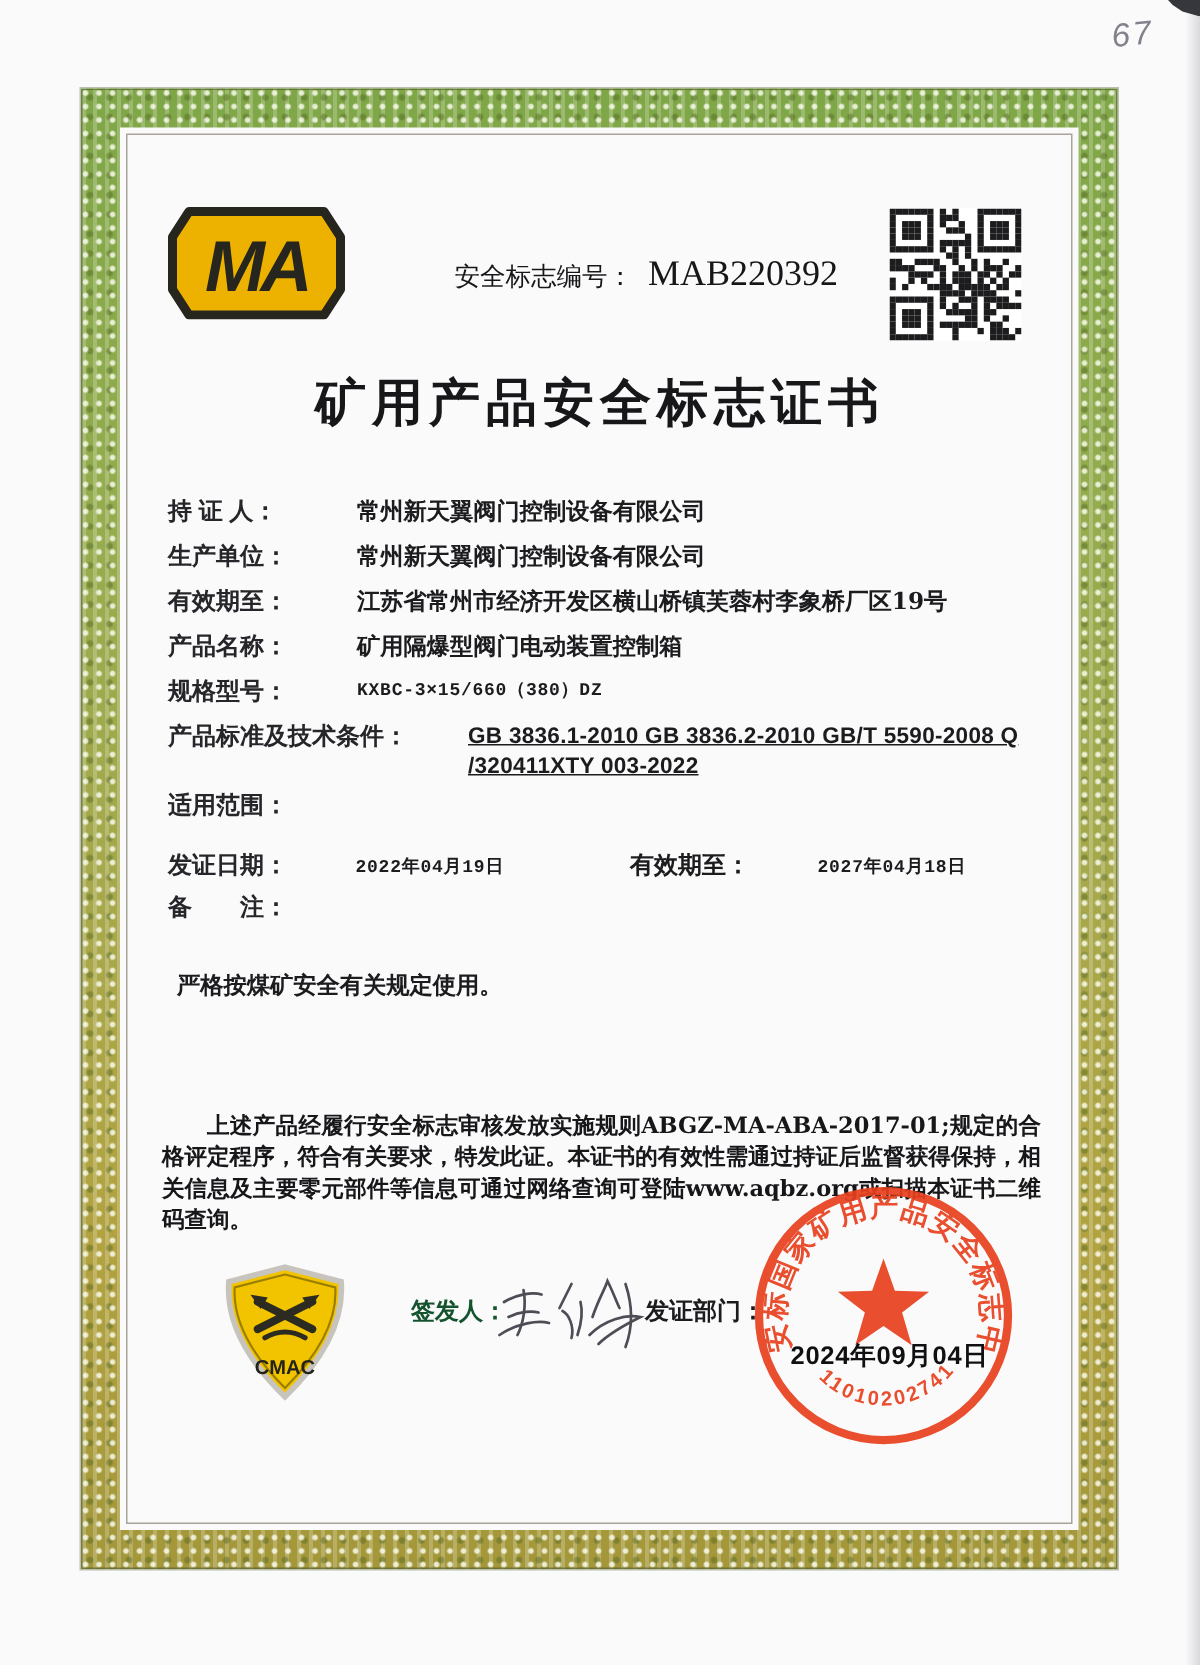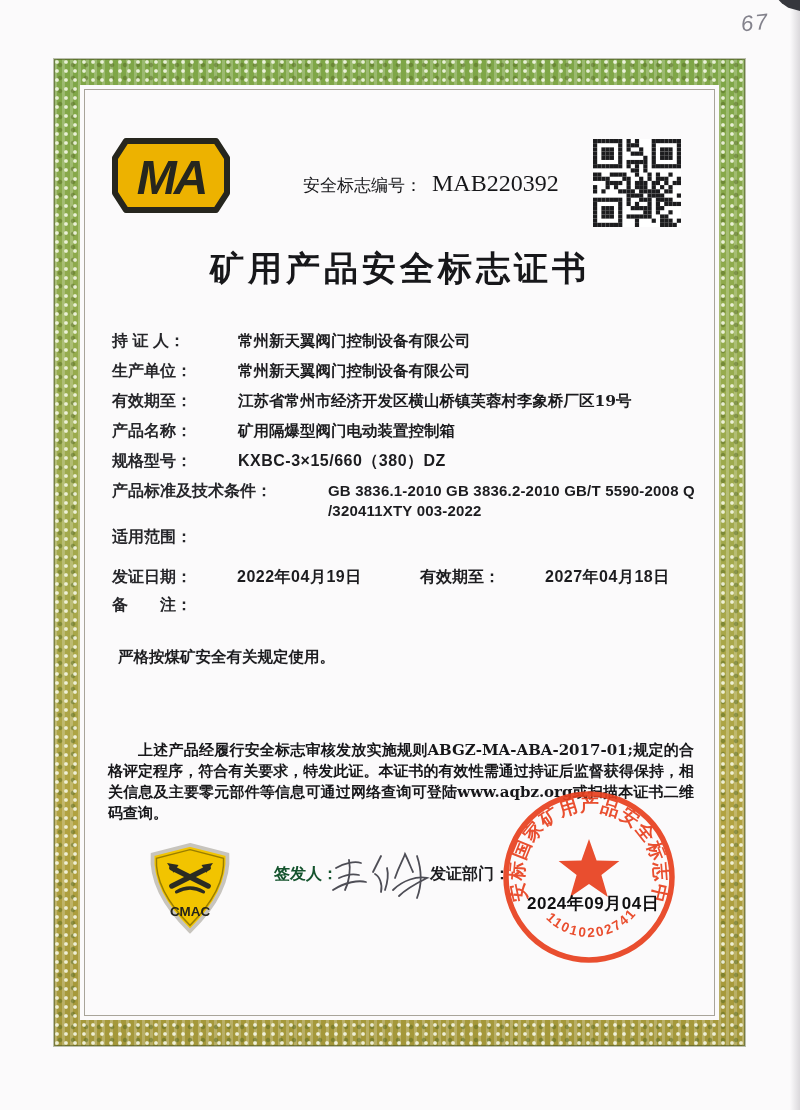--- a/index.html
+++ b/index.html
@@ -33,24 +33,24 @@
   .qr-wrap{position:absolute;left:593px;top:139px;width:88px;height:88px;background:#fff;}
 
   .doc-title{position:absolute;left:0;top:246px;width:800px;text-align:center;
     font-family:"Liberation Serif",serif;font-weight:700;font-size:34px;letter-spacing:4px;color:#17171a;}
 
   
   .fields{position:absolute;left:112px;top:331px;width:584px;color:#1c1c1f;}
   .row{display:flex;align-items:flex-start;height:30px;gap:32px;}
   .row-label{flex:0 0 88px;font-size:16px;font-weight:700;color:#26262a;white-space:nowrap;}
   .row-value{margin-left:6px;font-family:"DejaVu Serif",serif;font-weight:700;font-size:15.5px;}
-  .row-value.latin{font-family:Liberation Sans, sans-serif;font-size:16px;letter-spacing:.5px;}
+  .row-value.latin{font-family:Liberation Mono, monospace;font-size:12px;letter-spacing:.5px;}
   .row.standard{height:46px;}
   .row.standard .row-label{flex:0 0 168px;}
-  .row.standard .std-value{margin-left:16px;font-weight:700;font-size:15px;line-height:20px;letter-spacing:.2px;}
+  .row.standard .std-value{margin-left:0;font-weight:700;font-size:15px;line-height:20px;letter-spacing:.2px;text-decoration:underline;}
   .row.scope{height:32px;flex-direction:column;}
   .row.dates{height:36px;align-items:center;}
   .row.dates .row-value{width:198px;margin-left:5px;}
   .row.dates .row-label2{flex:0 0 88px;font-size:16px;font-weight:700;}
   .row.remark{height:30px;}
 
   
   .statement{position:absolute;left:108px;top:740px;width:586px;
     font-family:"DejaVu Serif",serif;font-weight:700;font-size:15px;line-height:21px;
     text-indent:2em;text-align:justify;color:#17171a;}

